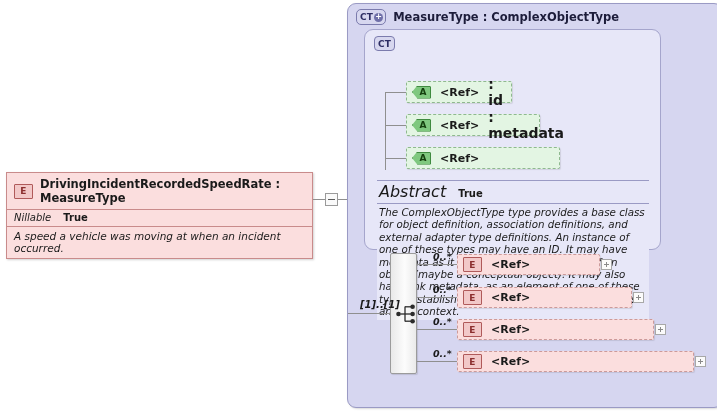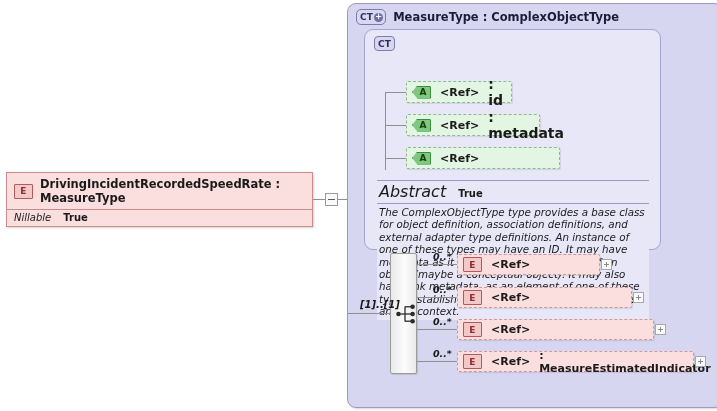--- a/index.html
+++ b/index.html
@@ -412,20 +412,21 @@
 
 <div id="left-element-box">
   <div class="row-title">
     <span class="badge badge-e">E</span>
     <span>DrivingIncidentRecordedSpeedRate : MeasureType</span>
   </div>
   <div class="row-prop">
     <span class="prop-key">Nillable</span>
     <span class="prop-val">True</span>
   </div>
+  <div class="row-doc">A speed a vehicle was moving at when an incident occurred.</div>
 </div>
 
 <div id="connector-line-left"></div>
 <div id="collapse-toggle">
   <div class="minus"></div>
 </div>
 <div id="connector-line-right"></div>
 
 <div id="measure-type-panel">
 
@@ -512,15 +513,14 @@
   <span class="badge badge-e">E</span>
   <span class="ref-label">&lt;Ref&gt;</span>
 </div>
 <div class="expand-btn" id="expand-2"></div>
 
 <div class="elem-connector" id="elem-conn-3"></div>
 <div class="elem-card" id="elem-card-3">0..*</div>
 <div class="elem-row" id="elem-row-3">
   <span class="badge badge-e">E</span>
   <span class="ref-label">&lt;Ref&gt;</span>
-  <span class="name-label">: MeasureEstimatedIndicator</span>
 </div>
 <div class="expand-btn" id="expand-3"></div>
 
 </body></html>

